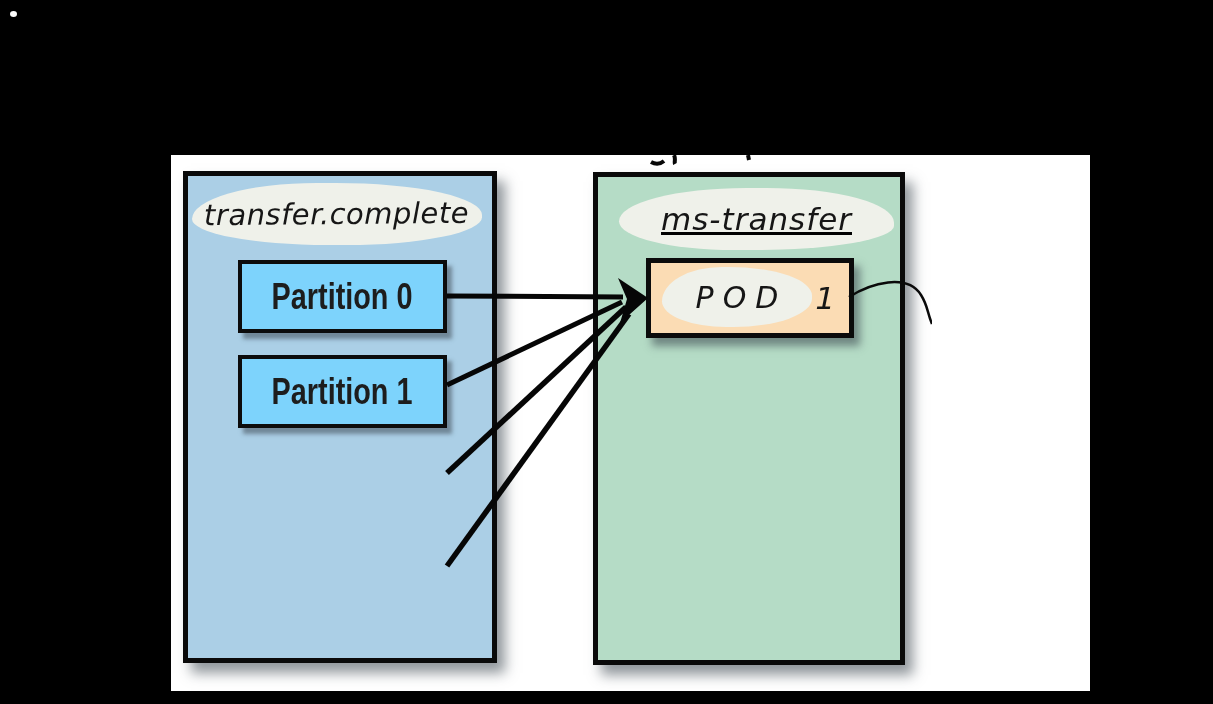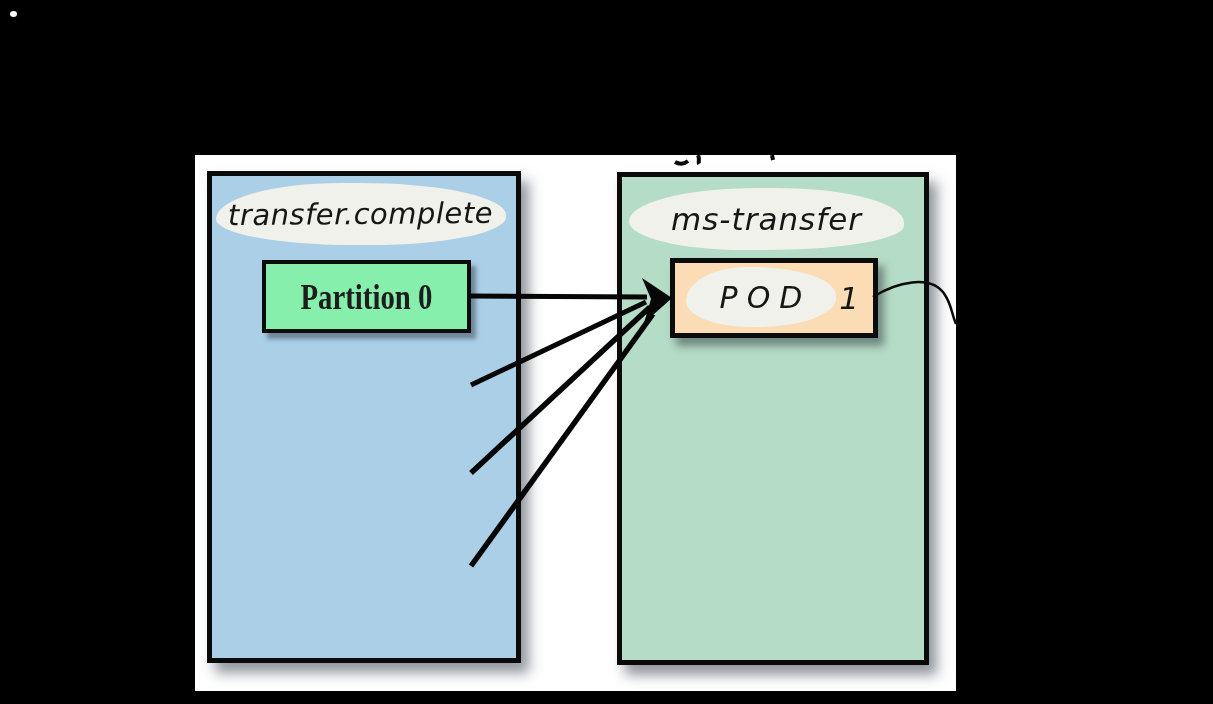--- a/index.html
+++ b/index.html
@@ -1,37 +1,37 @@
 <!DOCTYPE html>
 <html><head>
 <meta charset="utf-8">
 <style>
   html,body{margin:0;padding:0;background:#000;}
   .canvas{position:relative;width:1213px;height:704px;background:#000;overflow:hidden;
           font-family:"Liberation Sans",sans-serif;}
   .stray-dot{position:absolute;left:10px;top:11px;width:7px;height:6px;background:#fdfdfd;border-radius:50%;}
-  .page{position:absolute;left:171px;top:155px;width:761px;height:536px;background:#ffffff;margin-left:24px;}
+  .page{position:absolute;left:171px;top:155px;width:919px;height:536px;background:#ffffff;}
 
   .panel{position:absolute;border:5px solid #0a0a0a;box-sizing:border-box;
          box-shadow:8px 10px 12px rgba(55,65,75,0.55);}
   .panel-topic{left:12px;top:16px;width:314px;height:492px;background:#abcfe6;}
   .panel-consumer{left:422px;top:17px;width:312px;height:493px;background:#b5dcc6;}
 
   .blob{position:absolute;background:#eff1ea;display:flex;align-items:center;justify-content:center;
         border-radius:46% 54% 50% 50% / 62% 55% 48% 45%;}
   .hand{font-family:"DejaVu Sans",sans-serif;font-style:italic;color:#161616;white-space:nowrap;}
   .topic-blob{left:4px;top:7px;width:290px;height:62px;}
   .topic-blob .hand{font-size:29px;letter-spacing:0.5px;transform:rotate(-0.5deg);}
-  .consumer-blob{left:7px;top:11px;width:275px;height:62px;border-radius:50% 50% 55% 45% / 58% 60% 42% 50%;}
+  .consumer-blob{left:21px;top:11px;width:275px;height:62px;border-radius:50% 50% 55% 45% / 58% 60% 42% 50%;text-decoration:underline;}
   .consumer-blob .hand{font-size:31px;letter-spacing:1px;}
 
-  .partition{position:absolute;left:50px;width:209px;height:73px;background:#86efac;
+  .partition{position:absolute;left:50px;width:209px;height:73px;background:#7dd3fc;
              border:4px solid #0c0c0c;box-sizing:border-box;
              display:flex;align-items:center;justify-content:center;
-             box-shadow:5px 6px 4px rgba(55,65,75,0.5);font-family:Liberation Serif, serif;}
+             box-shadow:5px 6px 4px rgba(55,65,75,0.5);}
   .partition span{font-size:36px;font-weight:bold;color:#1d1d1d;transform:scaleX(0.8);white-space:nowrap;}
   .p0{top:84px}.p1{top:179px}.p2{top:274px}.p3{top:371px}
 
   .pod-box{position:absolute;left:48px;top:81px;width:208px;height:80px;background:#fbdcb4;
            border:5px solid #0b0b0b;box-sizing:border-box;
            box-shadow:6px 8px 8px rgba(55,65,75,0.55);text-align:center;}
   .pod-blob{left:11px;top:4px;width:150px;height:60px;border-radius:42% 58% 55% 45%/60% 50% 50% 45%;}
   .pod-blob .hand{font-size:30px;letter-spacing:9px;padding-left:9px;}
   .pod-num{position:absolute;left:152px;top:0;width:44px;height:70px;display:flex;align-items:center;
            justify-content:center;font-family:"DejaVu Sans",sans-serif;font-style:italic;
@@ -46,20 +46,23 @@
   <div class="stray-dot"></div>
 
   <div class="page">
 
     <div class="panel panel-topic">
       <div class="blob topic-blob">
         <span class="hand">transfer.complete</span>
       </div>
       <div class="partition p0">
         <span>Partition 0</span>
+      </div>
+      <div class="partition p1">
+        <span>Partition 1</span>
       </div>
     </div>
 
     <div class="panel panel-consumer">
       <div class="blob consumer-blob">
         <span class="hand">ms-transfer</span>
       </div>
       <div class="pod-box">
         <div class="blob pod-blob">
           <span class="hand">POD</span>

